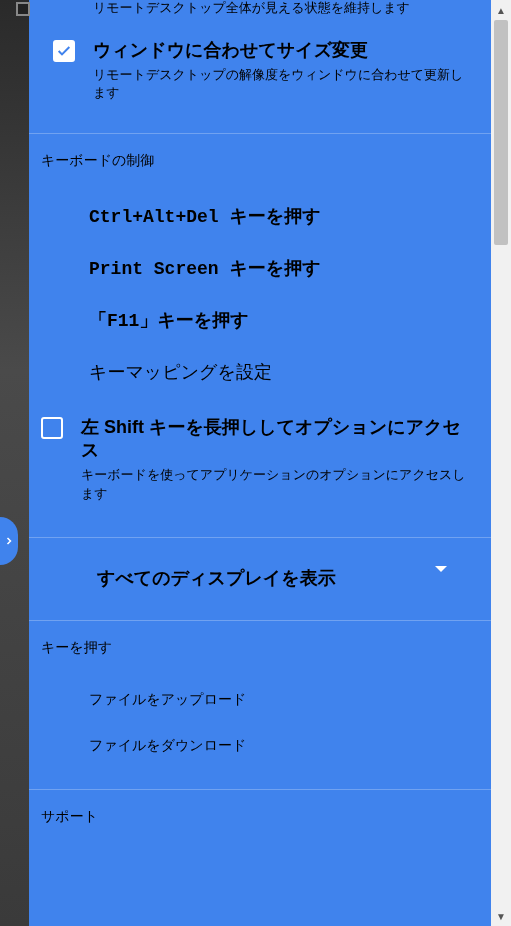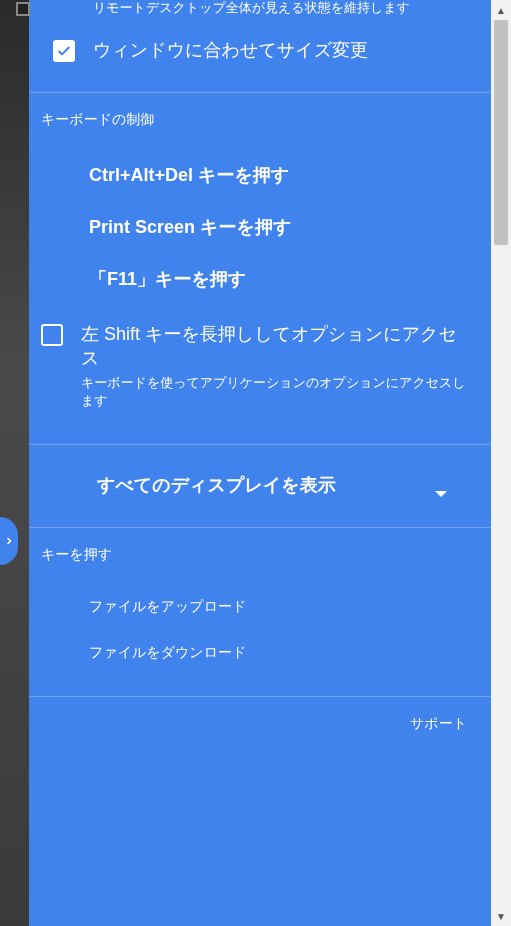--- a/index.html
+++ b/index.html
@@ -23,21 +23,21 @@
       height: 100%;
       background: linear-gradient(to bottom, #2a2a2a 0%, #4a4a4a 40%, #3a3a3a 100%);
     }
     .panel {
       position: absolute;
       left: 29px;
       top: 0;
       width: 462px;
       height: 926px;
       background: #4083ed;
-      color: #ffffff;
+      color: #000000;
       overflow: hidden;
     }
     .scrollbar-track {
       position: absolute;
       right: 0;
       top: 0;
       width: 20px;
       height: 926px;
       background: #f1f1f1;
     }
@@ -109,40 +109,41 @@
     }
     .checkbox.checked svg {
       width: 16px;
       height: 16px;
     }
     .checkbox-content {
       flex: 1;
     }
     .checkbox-title {
       font-size: 18px;
-      font-weight: 400;
+      font-weight: 700;
       line-height: 1.3;
     }
     .checkbox-desc {
       font-size: 13px;
       line-height: 1.4;
       margin-top: 4px;
     }
     .action-item {
       font-size: 18px;
       font-weight: 700;
       padding: 14px 0 14px 48px;
       cursor: pointer;
+      font-family: Liberation Mono, monospace;
     }
     .action-item-light {
       font-weight: 400;
     }
     .dropdown-row {
       display: flex;
-      align-items: flex-end;
+      align-items: flex-start;
       justify-content: space-between;
       padding: 10px 20px 10px 56px;
       cursor: pointer;
     }
     .dropdown-label {
       font-size: 18px;
       font-weight: 700;
     }
     .dropdown-arrow {
       width: 0;
@@ -211,29 +212,31 @@
   <div class="top-partial">
     <div class="top-partial-desc">リモートデスクトップ全体が見える状態を維持します</div>
     <div class="checkbox-row">
       <div class="checkbox checked">
         <svg viewBox="0 0 24 24">
           <polyline points="4 12 9 17 20 6" fill="none" stroke="#4083ed" stroke-width="3"></polyline>
         </svg>
       </div>
       <div class="checkbox-content">
         <div class="checkbox-title">ウィンドウに合わせてサイズ変更</div>
+        <div class="checkbox-desc">リモートデスクトップの解像度をウィンドウに合わせて更新します</div>
       </div>
     </div>
   </div>
 
   <div class="section">
     <div class="section-title">キーボードの制御</div>
     <div class="action-item">Ctrl+Alt+Del キーを押す</div>
     <div class="action-item">Print Screen キーを押す</div>
     <div class="action-item">「F11」キーを押す</div>
+    <div class="action-item action-item-light">キーマッピングを設定</div>
     <div class="checkbox-row" style="margin-top:18px;justify-content:space-between;">
       <div class="checkbox"></div>
       <div class="checkbox-content">
         <div class="checkbox-title">左 Shift キーを長押ししてオプションにアクセス</div>
         <div class="checkbox-desc">キーボードを使ってアプリケーションのオプションにアクセスします</div>
       </div>
     </div>
   </div>
 
   <div class="section">
@@ -243,21 +246,21 @@
     </div>
   </div>
 
   <div class="section file-section">
     <div class="section-title">キーを押す</div>
     <div class="action-item">ファイルをアップロード</div>
     <div class="action-item">ファイルをダウンロード</div>
   </div>
 
   <div class="section">
-    <div class="section-title" style="margin-bottom:0;text-align:right;">サポート</div>
+    <div class="section-title" style="margin-bottom:0;">サポート</div>
   </div>
 
 </div>
 
 <div class="scrollbar-track">
   <div class="scrollbar-arrow-up">▲</div>
   <div class="scrollbar-thumb"></div>
   <div class="scrollbar-arrow-down">▼</div>
 </div>
 

